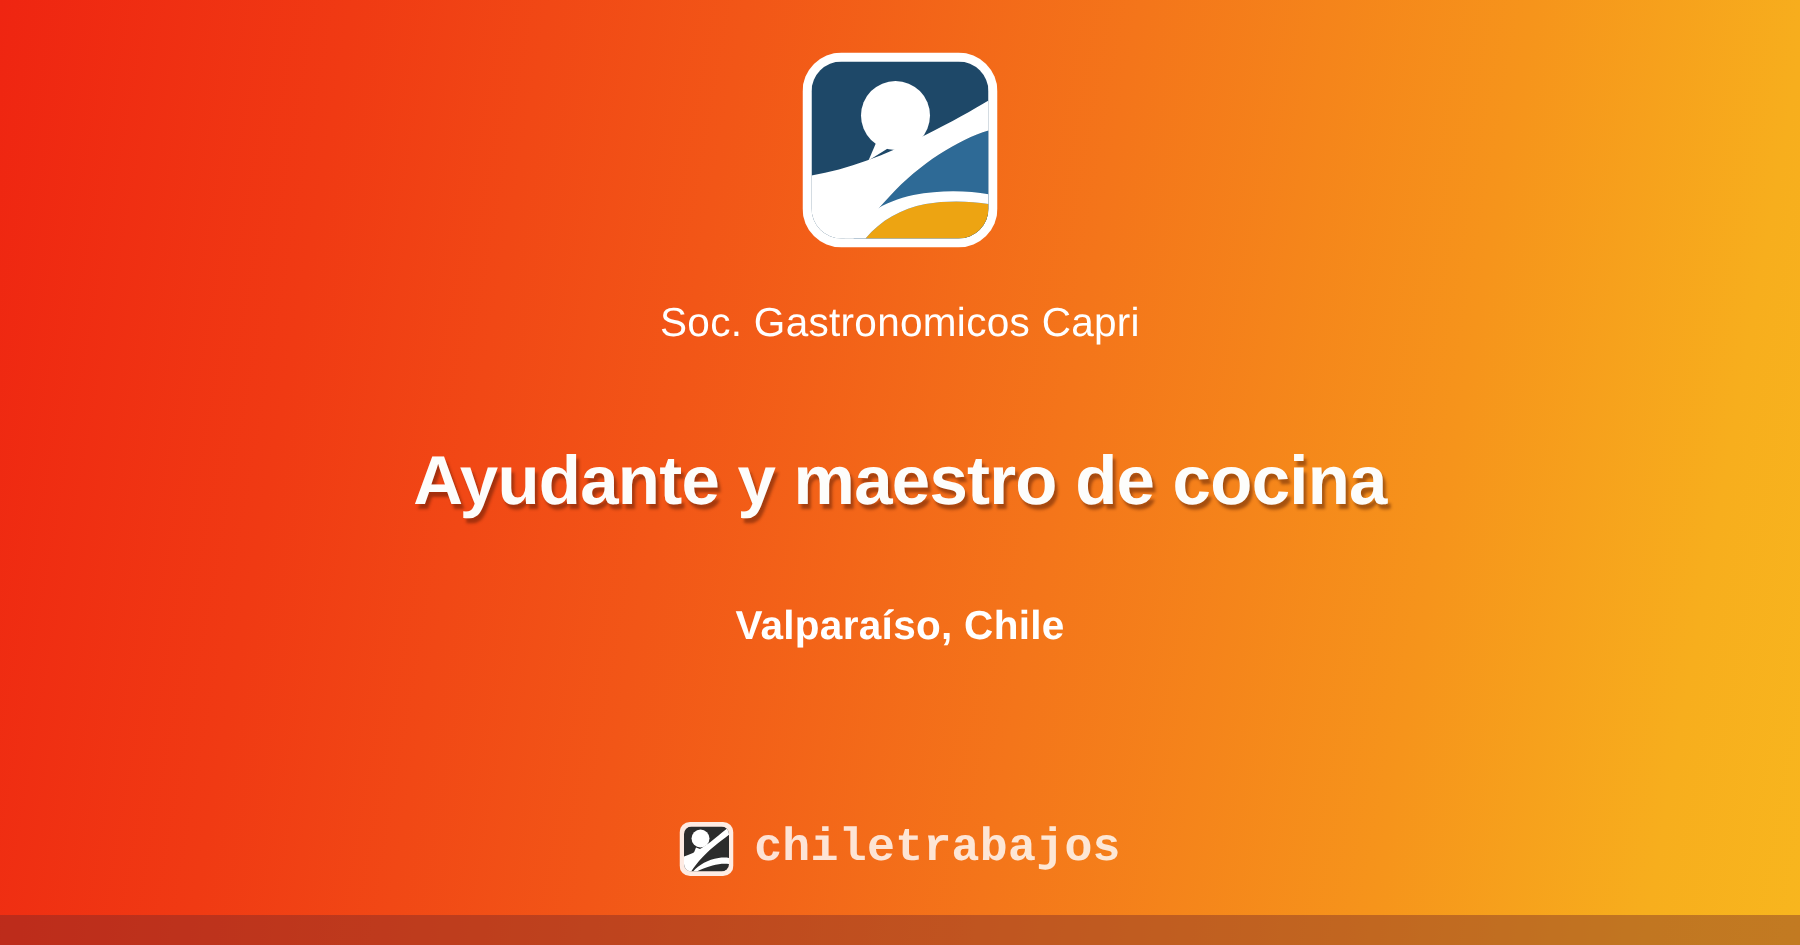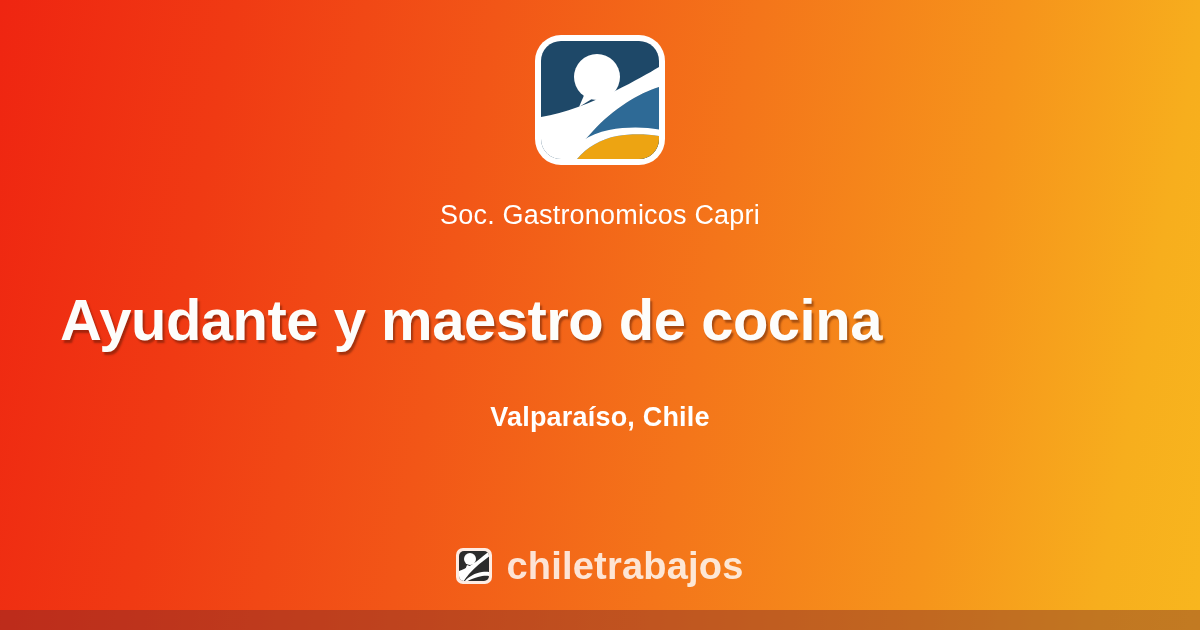--- a/index.html
+++ b/index.html
@@ -55,22 +55,23 @@
     font-weight: normal;
     letter-spacing: 0.2px;
     line-height: 34px;
   }
 
   .title {
     position: absolute;
     left: 60px;
     top: 285px;
     width: 1080px;
+    text-align: center;
     color: #fdfdfb;
-    font-size: 58px;
+    font-size: 46px;
     font-weight: bold;
     line-height: 70px;
     letter-spacing: -0.5px;
     text-shadow: 2px 3px 2px rgba(70, 20, 5, 0.45);
   }
 
   .location {
     position: absolute;
     left: 0;
     top: 398px;
@@ -94,24 +95,25 @@
     justify-content: center;
     gap: 14px;
   }
   .brand-mark {
     width: 36px;
     height: 36px;
     display: block;
   }
   .brand-name {
     color: rgba(255, 255, 255, 0.82);
-    font-size: 38px;
+    font-size: 31px;
     font-weight: bold;
     letter-spacing: 0.2px;
     line-height: 36px;
+    font-family: Liberation Mono, monospace;
   }
 
   
   .bottom-bar {
     position: absolute;
     left: 0;
     bottom: 0;
     width: 1200px;
     height: 20px;
     background: rgba(120, 40, 40, 0.42);

